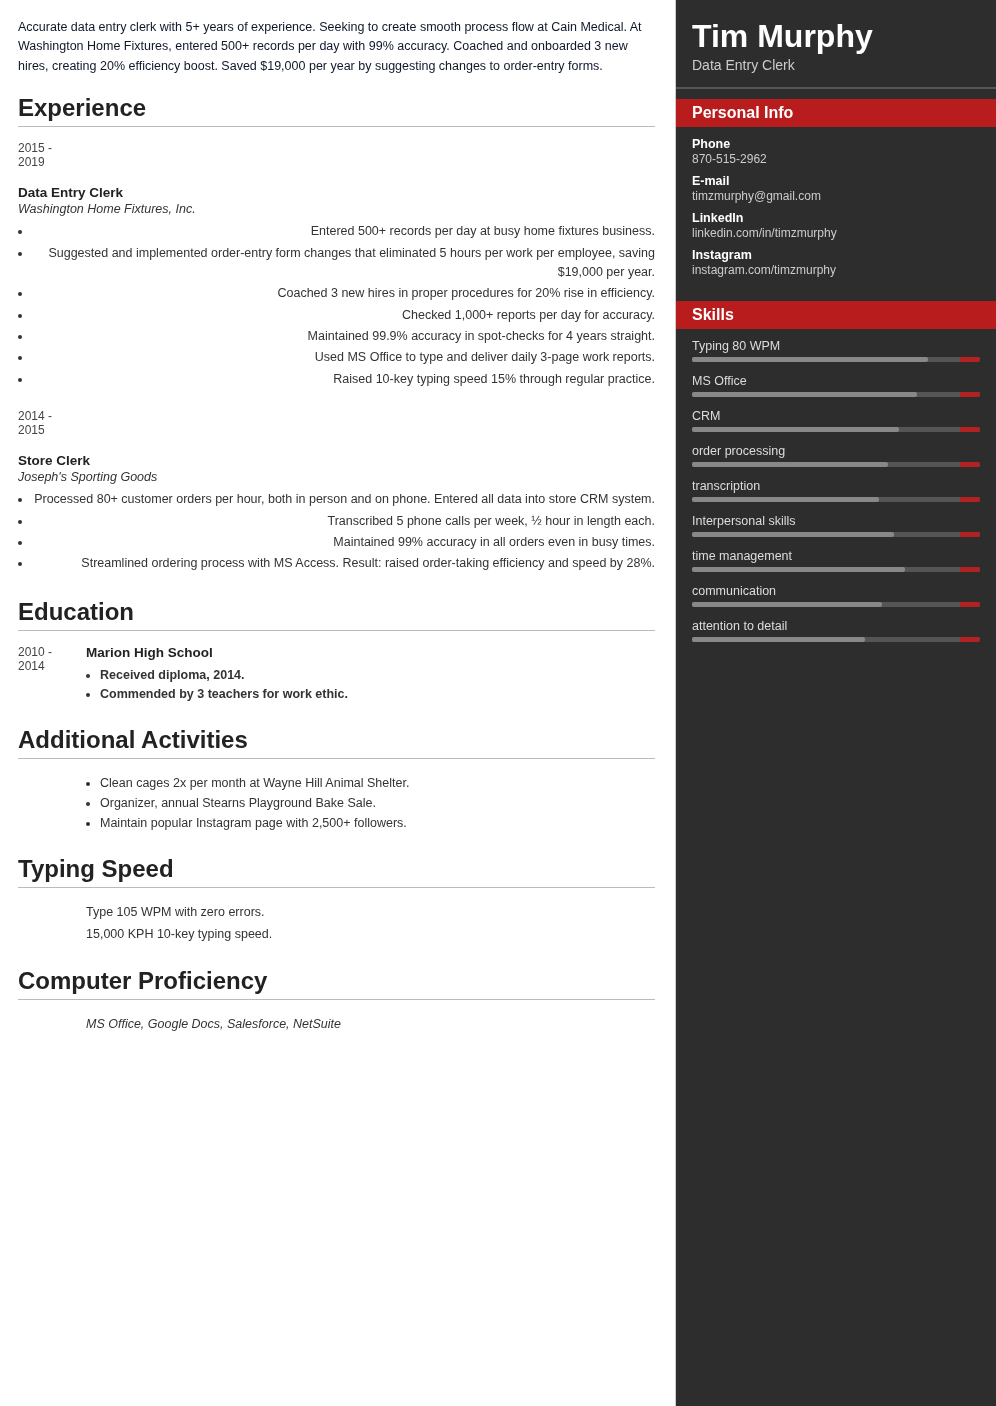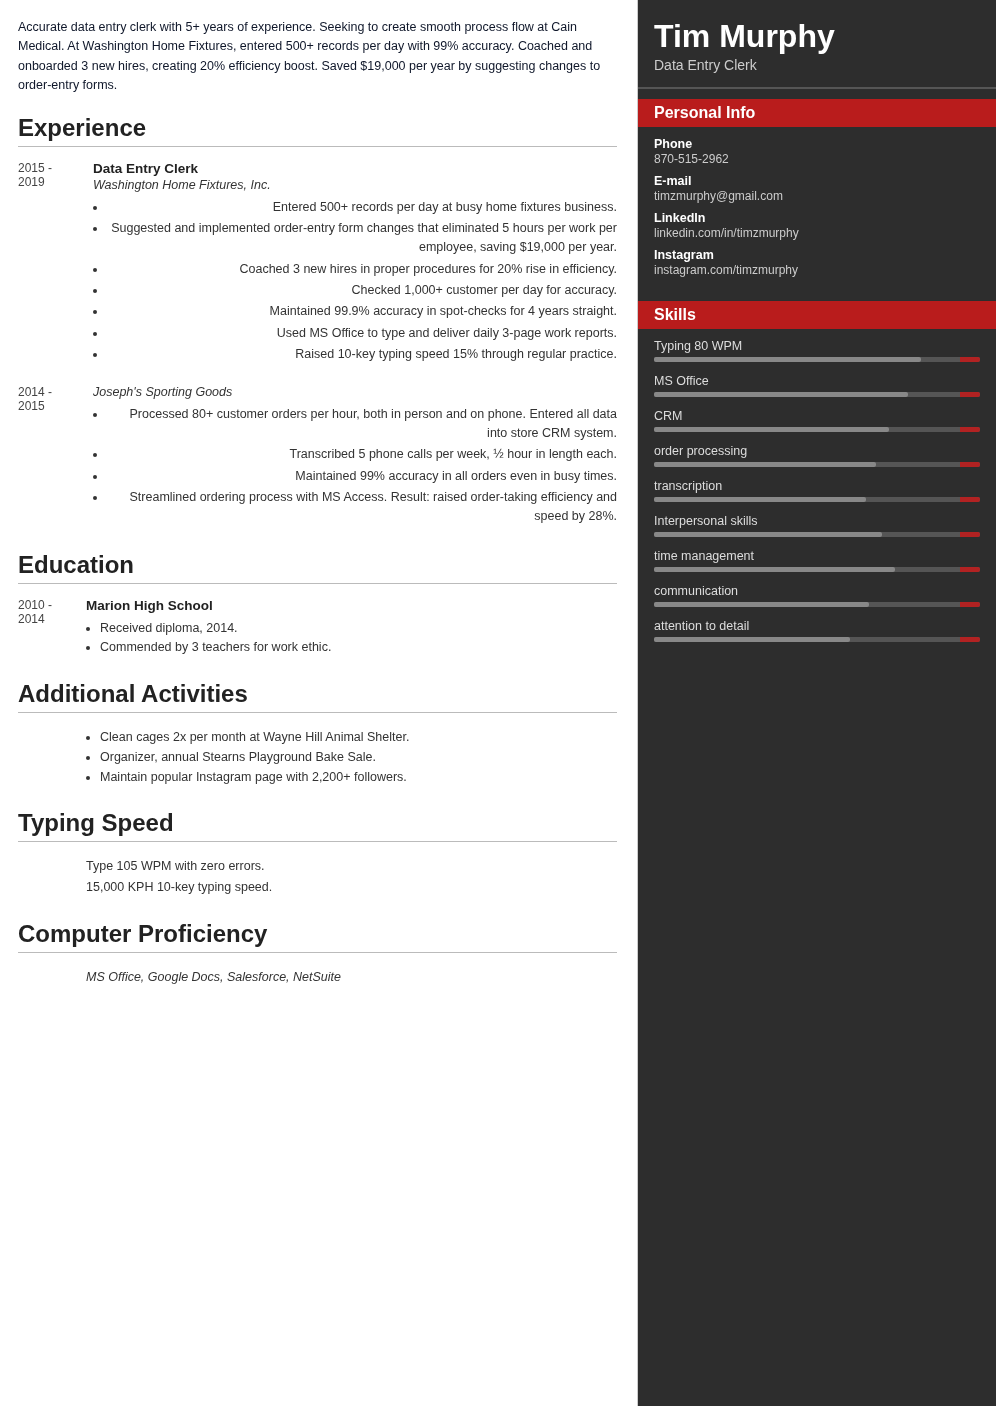--- a/index.html
+++ b/index.html
@@ -35,22 +35,23 @@
       border-bottom: 1px solid #bbb;
       margin-bottom: 14px;
     }
 
     .section {
       margin-bottom: 22px;
     }
 
     .experience-item {
       display: flex;
-      gap: 23px;
+      gap: 16px;
       margin-bottom: 18px;
+      flex-direction: column;
     }
 
     .exp-date {
       font-size: 12px;
       color: #444;
       white-space: nowrap;
       min-width: 52px;
     }
 
     .exp-content {
@@ -98,20 +99,21 @@
 
     .edu-content .edu-school {
       font-weight: bold;
       font-size: 13.5px;
       margin-bottom: 6px;
     }
 
     .edu-bullets {
       padding-left: 14px;
       list-style-type: disc;
+      font-weight: bold;
     }
 
     .edu-bullets li {
       font-size: 12.5px;
       line-height: 1.55;
       color: #333;
     }
 
     .activities-bullets {
       padding-left: 14px;
@@ -143,21 +145,21 @@
 
     .comp-items p {
       font-size: 12.5px;
       line-height: 1.7;
       color: #333;
       font-style: italic;
     }
 
     
     .right-panel {
-      width: 358px;
+      width: 320px;
       background: #2d2d2d;
       color: #fff;
       padding: 0;
       flex-shrink: 0;
     }
 
     .right-header {
       background: #2d2d2d;
       padding: 18px 16px 14px 16px;
       border-bottom: 2px solid #555;
@@ -255,30 +257,31 @@
     <div id="experience-list">
         <div class="experience-item">
     <div class="exp-date">2015 -<br>2019</div>
     <div class="exp-content">
       <div class="exp-job-title">Data Entry Clerk</div>
       <div class="exp-company">Washington Home Fixtures, Inc.</div>
       <ul class="exp-bullets">
         <li>Entered 500+ records per day at busy home fixtures business.</li>
               <li>Suggested and implemented order-entry form changes that eliminated 5 hours per work per employee, saving $19,000 per year.</li>
               <li>Coached 3 new hires in proper procedures for 20% rise in efficiency.</li>
-              <li>Checked 1,000+ customer per day for accuracy.</li>
+              <li>Checked 1,000+ reports per day for accuracy.</li>
               <li>Maintained 99.9% accuracy in spot-checks for 4 years straight.</li>
               <li>Used MS Office to type and deliver daily 3-page work reports.</li>
               <li>Raised 10-key typing speed 15% through regular practice.</li>
       </ul>
     </div>
   </div>
         <div class="experience-item">
     <div class="exp-date">2014 -<br>2015</div>
     <div class="exp-content">
+      <div class="exp-job-title">Store Clerk</div>
       <div class="exp-company">Joseph's Sporting Goods</div>
       <ul class="exp-bullets">
         <li>Processed 80+ customer orders per hour, both in person and on phone. Entered all data into store CRM system.</li>
               <li>Transcribed 5 phone calls per week, ½ hour in length each.</li>
               <li>Maintained 99% accuracy in all orders even in busy times.</li>
               <li>Streamlined ordering process with MS Access. Result: raised order-taking efficiency and speed by 28%.</li>
       </ul>
     </div>
   </div>
       </div>
@@ -298,21 +301,21 @@
     </div>
   </div>
       </div>
   </div>
 
   <div class="section">
     <div class="section-title">Additional Activities</div>
     <ul class="activities-bullets" id="activities-list">
         <li>Clean cages 2x per month at Wayne Hill Animal Shelter.</li>
         <li>Organizer, annual Stearns Playground Bake Sale.</li>
-        <li>Maintain popular Instagram page with 2,200+ followers.</li>
+        <li>Maintain popular Instagram page with 2,500+ followers.</li>
       </ul>
   </div>
 
   <div class="section">
     <div class="section-title">Typing Speed</div>
     <div class="typing-items" id="typing-list">
         <p>Type 105 WPM with zero errors.</p>
         <p>15,000 KPH 10-key typing speed.</p>
       </div>
   </div>

